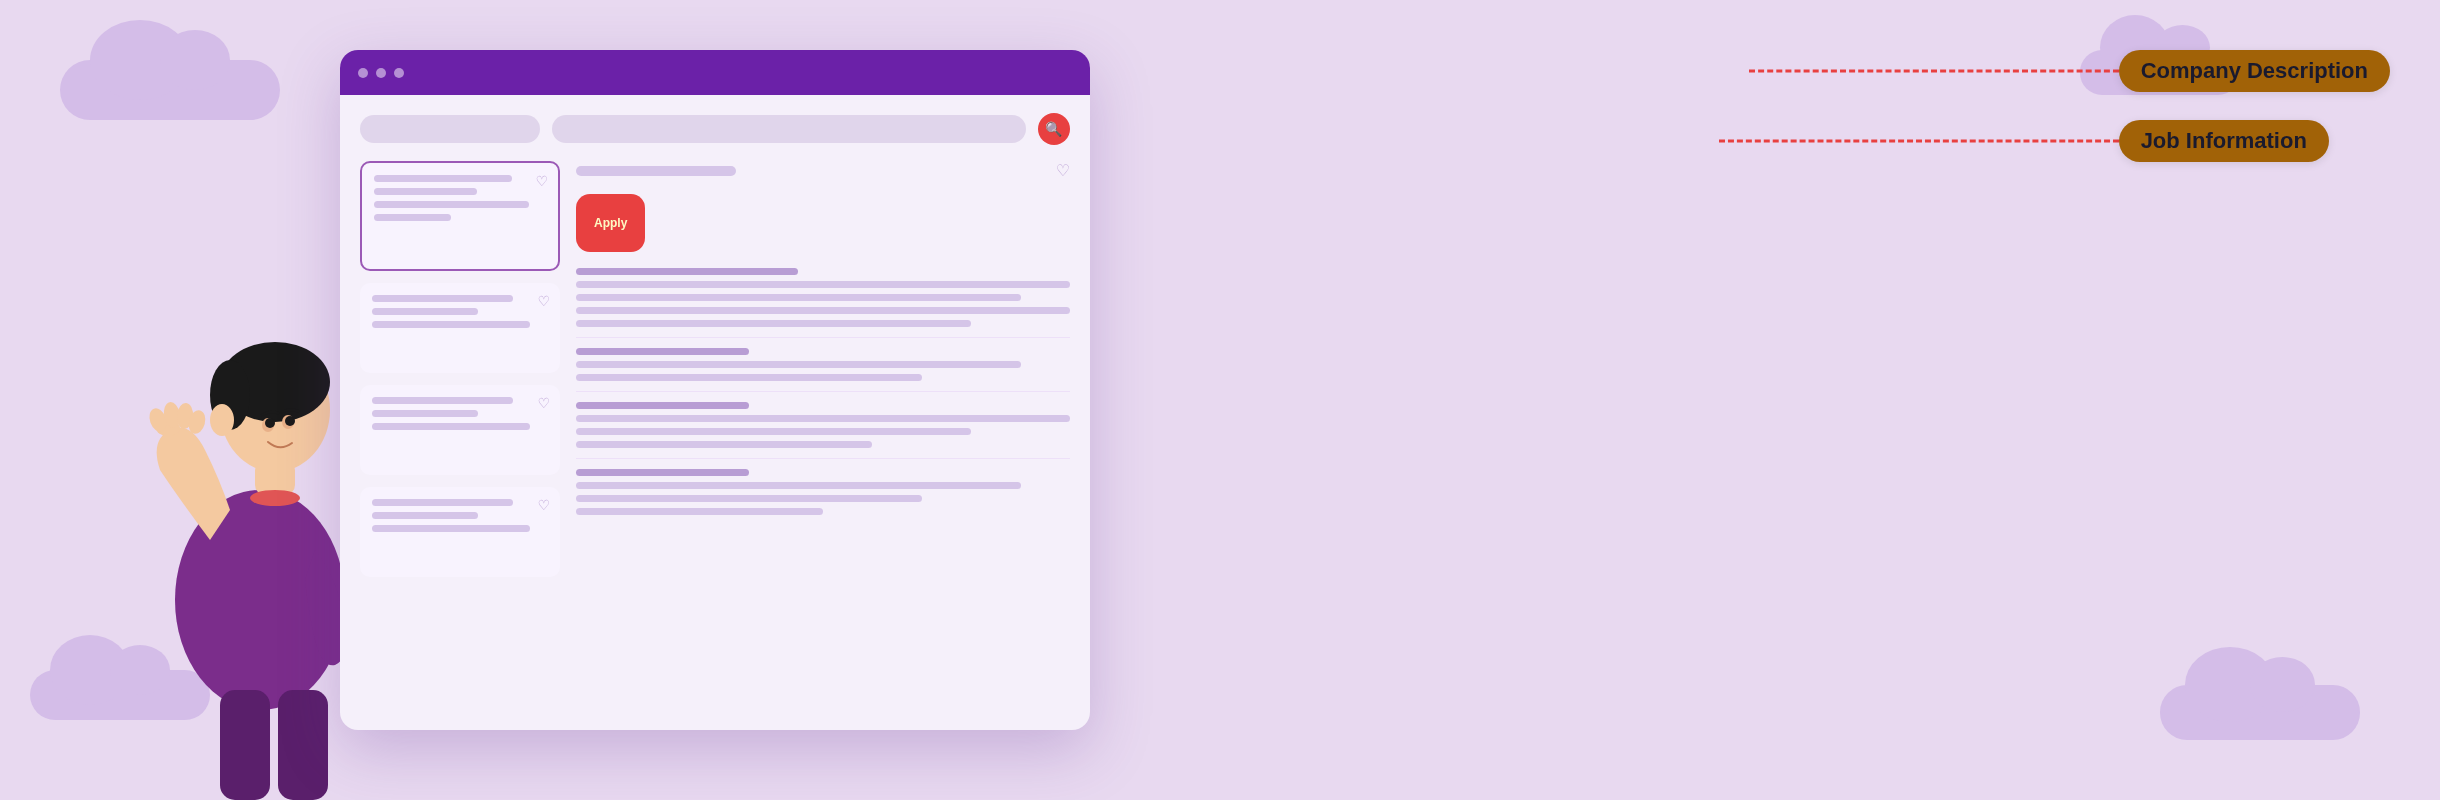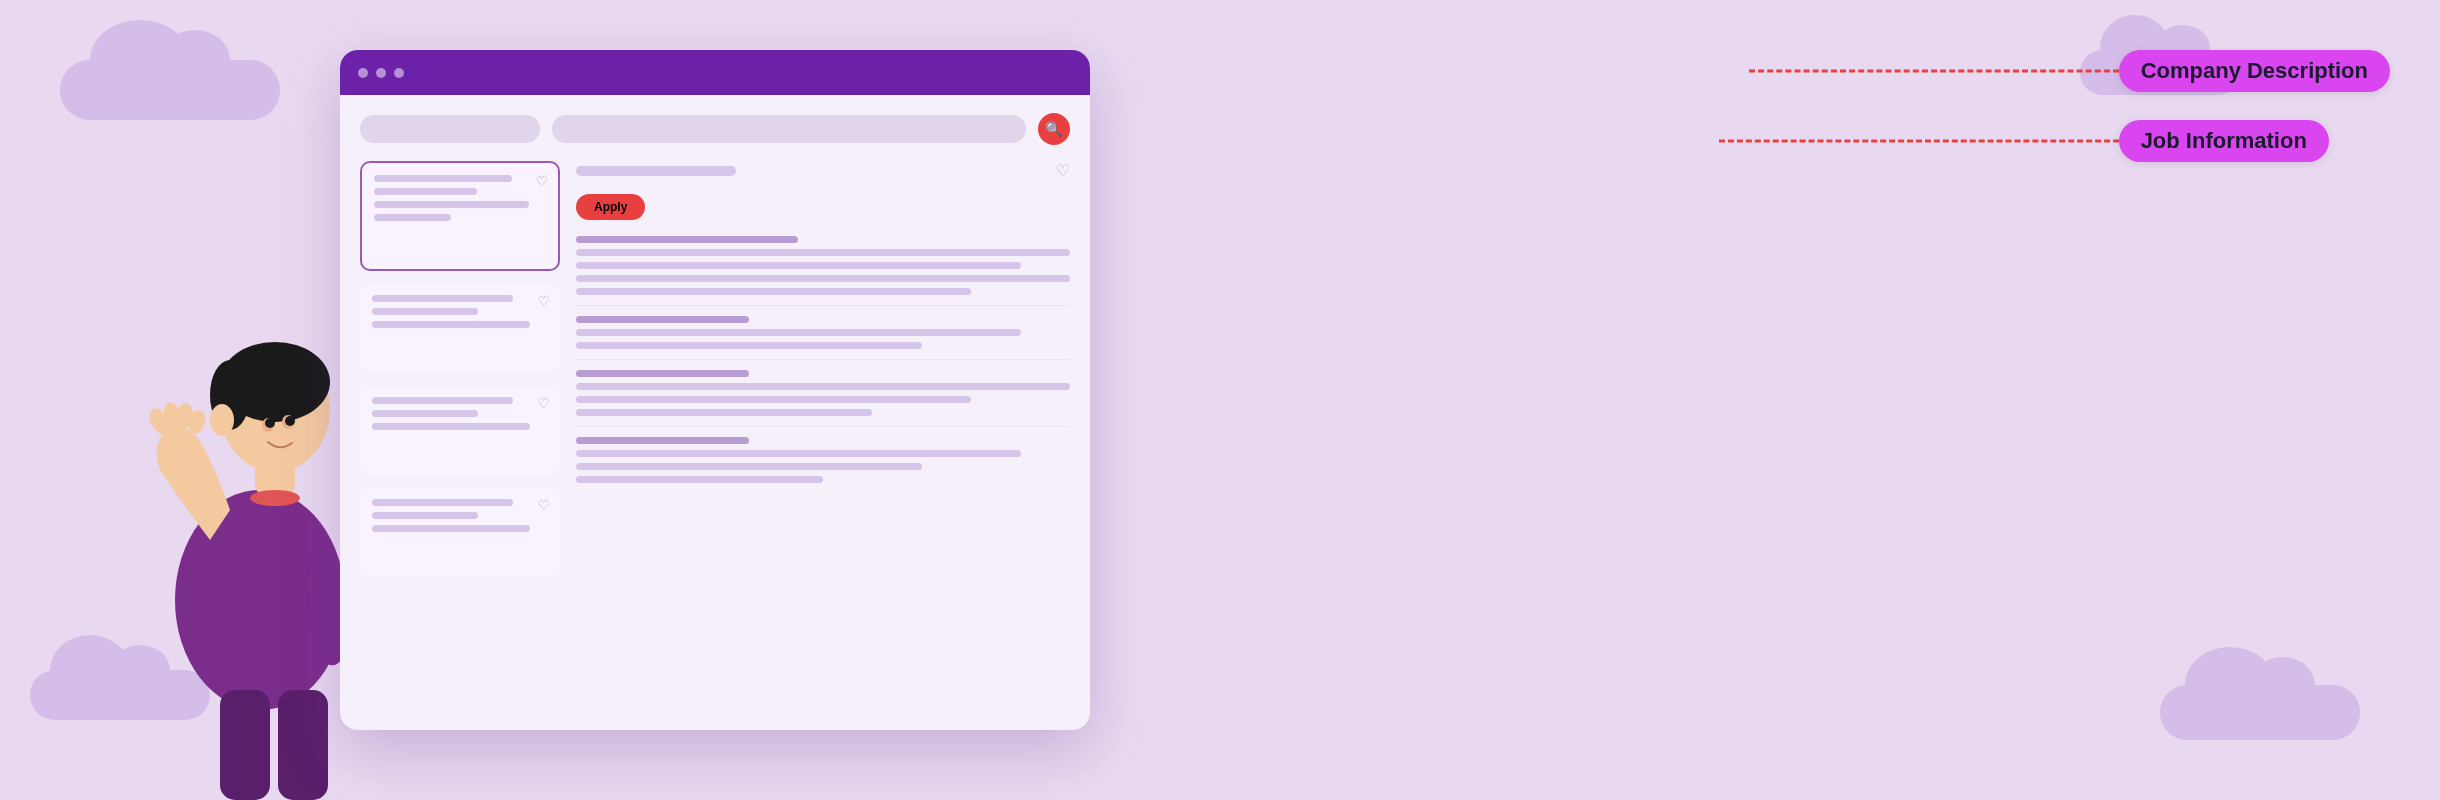--- a/index.html
+++ b/index.html
@@ -222,23 +222,23 @@
 
     .detail-title-line {
       height: 10px;
       width: 160px;
       background: #d5c5e8;
       border-radius: 5px;
     }
 
     .apply-btn {
       background: #e84040;
-      color: #000000;
+      color: #fef9c3;
       border-radius: 14px;
-      padding: 6px 18px;
+      padding: 22px 18px;
       font-size: 12px;
       font-weight: bold;
       border: none;
       cursor: pointer;
     }
 
     .section-block {
       display: flex;
       flex-direction: column;
       gap: 6px;
@@ -273,21 +273,21 @@
     }
 
     .annotation-item {
       display: flex;
       align-items: center;
       gap: 0;
       position: relative;
     }
 
     .annotation-label {
-      background: #d946ef;
+      background: #a16207;
       border-radius: 22px;
       padding: 8px 22px;
       font-size: 22px;
       font-weight: 800;
       color: #1a1a2e;
       white-space: nowrap;
       box-shadow: 0 2px 8px rgba(0,0,0,0.1);
       position: relative;
       z-index: 2;
     }

